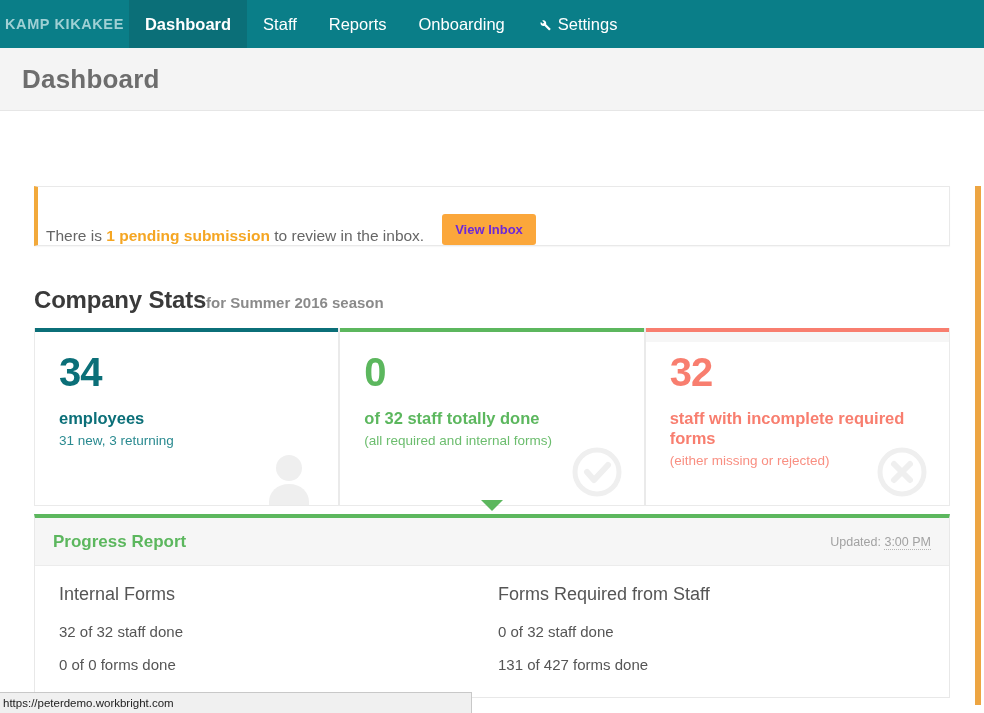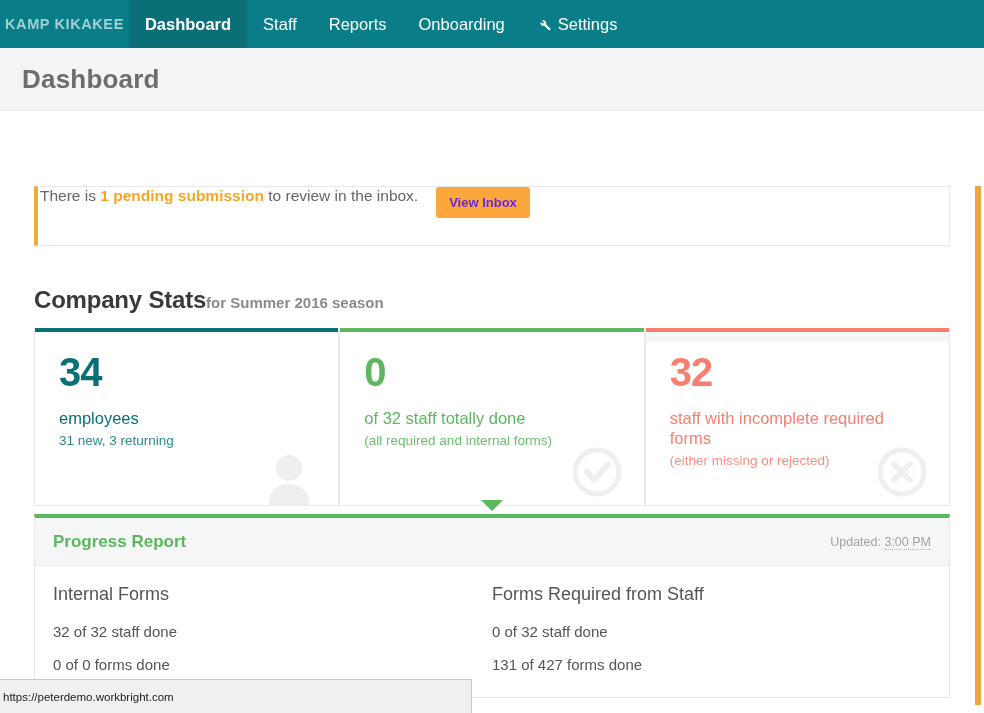--- a/index.html
+++ b/index.html
@@ -80,22 +80,22 @@
   }
 
   
   .alert {
     margin-top: 75px;
     background: #ffffff;
     border: 1px solid #e9e9e9;
     border-left: 4px solid #f2a93b;
     height: 60px;
     display: flex;
-    align-items: flex-start;
-    padding-left: 2px;
+    align-items: flex-end;
+    padding-left: 8px;
     box-sizing: border-box;
     box-shadow: 0 1px 1px rgba(0,0,0,0.03);
   }
   .alert-text {
     font-size: 15.5px;
     color: #666666;
   }
   .alert-text .hl {
     color: #f5a623;
     font-weight: bold;
@@ -166,21 +166,21 @@
   .stat-body { position: relative; z-index: 2; }
   .stat-number {
     font-size: 40px;
     font-weight: bold;
     line-height: 1;
     letter-spacing: -1px;
   }
   .stat-label {
     margin-top: 16px;
     font-size: 16.5px;
-    font-weight: normal;
+    font-weight: bold;
     line-height: 1.22;
   }
   .stat-note {
     margin-top: 5px;
     font-size: 13.5px;
   }
   .stat-icon {
     position: absolute;
     right: 22px;
     bottom: 0px;
@@ -243,21 +243,21 @@
     color: #a2a2a2;
   }
   .panel-updated .dotted {
     border-bottom: 1px dotted #b4b4b4;
     cursor: help;
   }
   .panel-body {
     display: flex;
     padding: 18px 18px 24px 18px;
   }
-  .panel-col { flex: 1; }
+  .panel-col { flex: 1; margin-left: 6px; }
   .col-title {
     font-size: 18px;
     color: #555555;
     margin-bottom: 18px;
   }
   .col-line {
     font-size: 15px;
     color: #555555;
     margin-bottom: 16px;
   }
@@ -284,21 +284,21 @@
     border-radius: 0;
     pointer-events: auto;
     cursor: pointer;
   }
 
   
   .status-bar {
     position: absolute;
     left: 0;
     bottom: 0;
-    height: 34px;
+    height: 21px;
     width: 472px;
     background: #f0f0f0;
     border-top: 1px solid #c8c8c8;
     border-right: 1px solid #c8c8c8;
     display: flex;
     align-items: center;
     padding-left: 3px;
     box-sizing: border-box;
     z-index: 40;
   }

